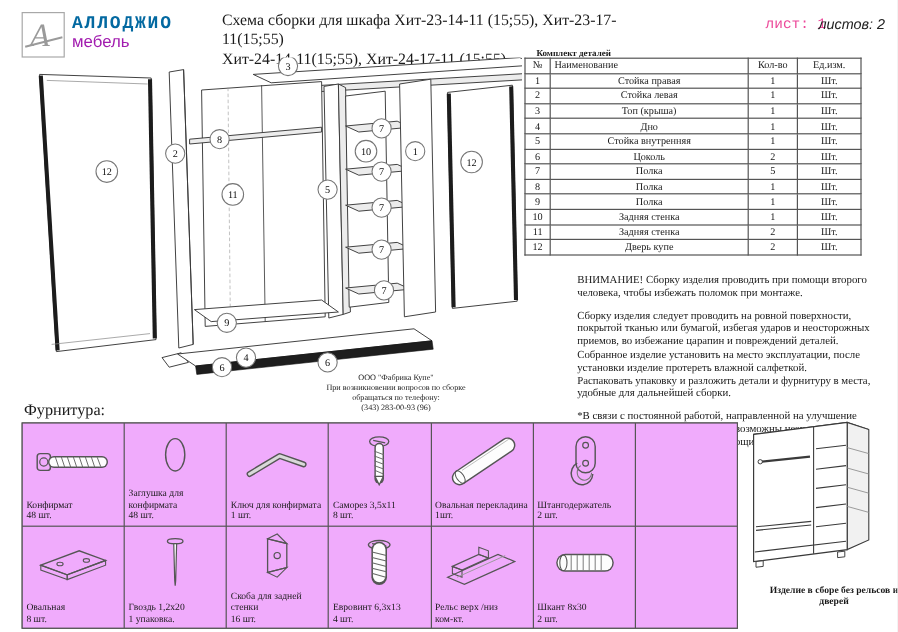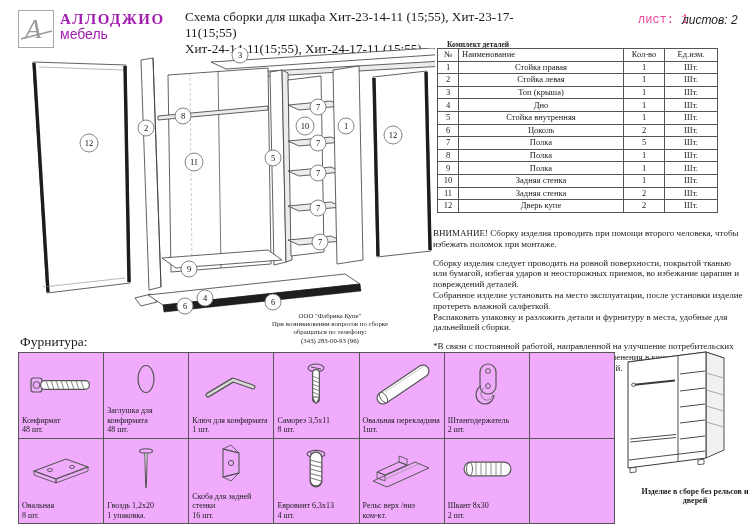--- a/index.html
+++ b/index.html
@@ -2,42 +2,42 @@
 <html><head>
 <meta charset="utf-8">
 <style>
   html,body{margin:0;padding:0;background:#e9e9e9;}
   #page{position:relative;width:748px;height:527px;background:#ffffff;overflow:hidden;
         font-family:"Liberation Serif", serif;color:#1a1a1a;}
   .abs{position:absolute;}
 
   
   .logo-box{left:18px;top:10px;width:34px;height:36px;border:1.5px solid #a8a8a8;}
-  .brand{left:60px;top:11px;font-family:Liberation Serif, serif;font-weight:bold;
-         font-size:15px;letter-spacing:1.5px;color:#a21caf;}
+  .brand{left:60px;top:11px;font-family:Liberation Mono, monospace;font-weight:bold;
+         font-size:15px;letter-spacing:1.5px;color:#0369a1;}
   .brand-sub{left:60px;top:26px;width:104px;font-family:"Liberation Sans",sans-serif;
          font-size:14px;color:#a21caf;}
   .title{left:185px;top:9px;width:372px;font-size:13.2px;line-height:16px;}
   .sheet{left:638px;top:13px;font-family:Liberation Mono, monospace;font-size:12px;color:#ec4899;}
   .sheets{left:682px;top:13px;font-family:"Liberation Sans",sans-serif;font-size:12px;color:#222;font-style:italic;}
 
   
   .tbl-caption{left:447px;top:40px;font-size:7.5px;font-weight:bold;}
   table.parts{left:437px;top:48px;border-collapse:collapse;}
   table.parts td,table.parts th{border:1px solid #555;font-size:8.5px;font-weight:normal;
         padding:0 3px;height:11.6px;line-height:9px;white-space:nowrap;}
   table.parts th{text-align:left;}
   .c-num{width:14px;text-align:center;}
   .c-name{width:158px;text-align:center;}
   .c-qty{width:34px;text-align:center;}
   .c-unit{width:46px;text-align:center;}
 
   
   .notes{left:433px;top:228px;width:312px;font-size:9px;line-height:10.8px;}
-  .notes p{margin:0;}
+  .notes p{margin:0;padding-left:48px;}
   .notes .gap{margin-top:8px;}
 
   
   .contact{left:248px;top:312px;width:164px;text-align:center;font-size:6.8px;line-height:8.2px;color:#222;}
 
   
   .hw-heading{left:20px;top:334px;font-size:13.5px;}
   .hw-grid{left:18px;top:352px;width:597px;height:172px;background:#555;
            display:grid;grid-template-columns:repeat(7,1fr);grid-template-rows:1fr 1fr;
            gap:1px;border:1px solid #555;box-sizing:border-box;}

